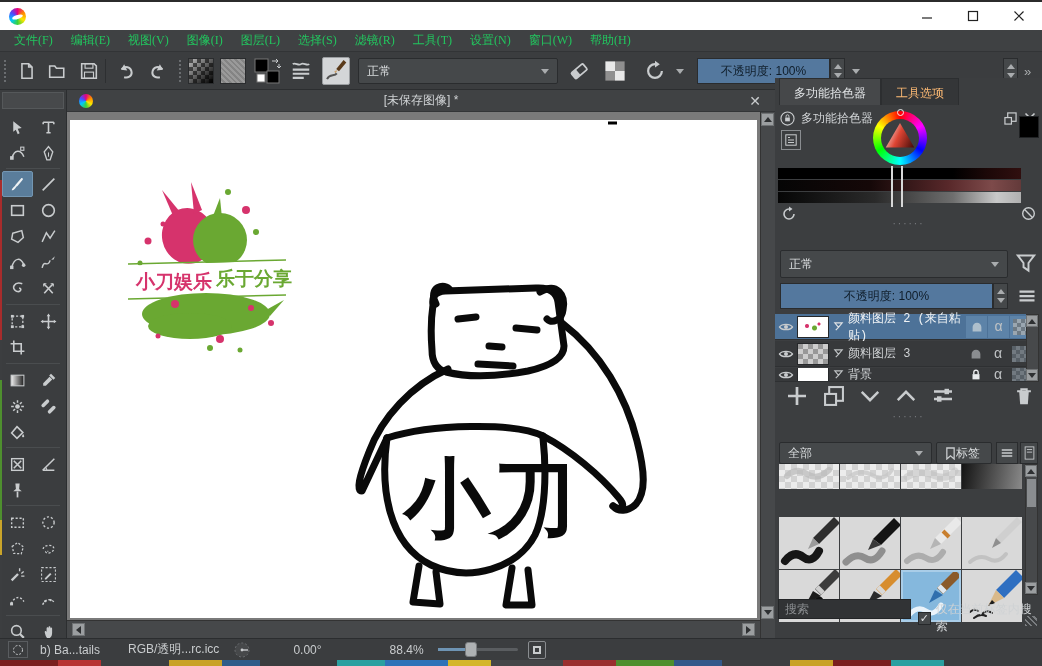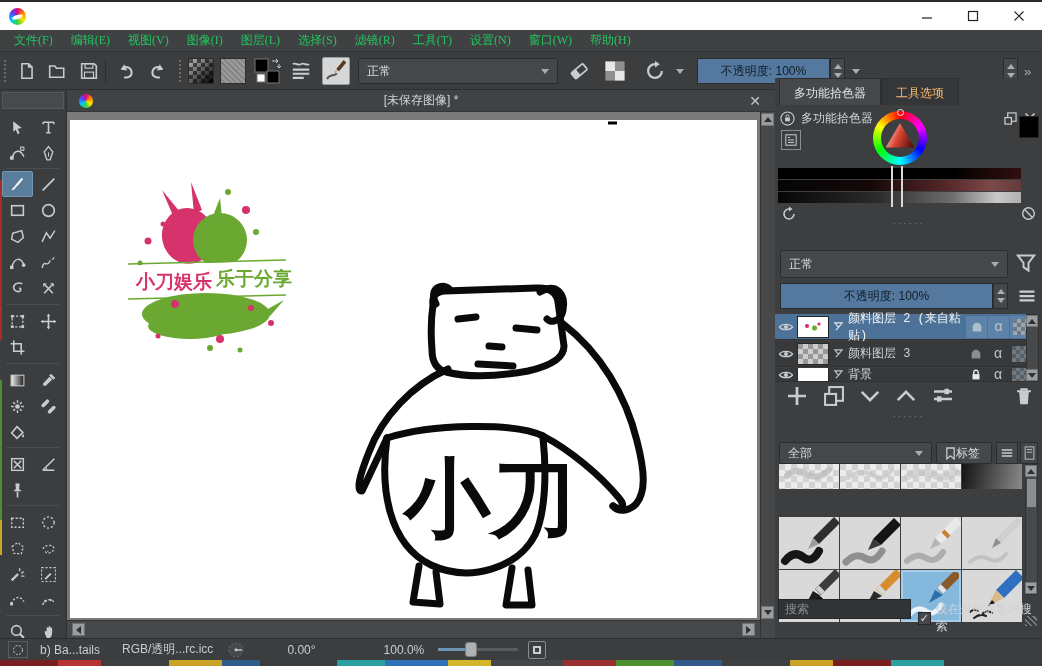--- a/index.html
+++ b/index.html
@@ -960,30 +960,30 @@
   <div class="abs" style="left:250px; top:538px; width:12px; height:10px; background:repeating-linear-gradient(45deg,#7a7d80 0 1.5px,transparent 1.5px 4px);"></div>
 </div>
 
 <div class="abs statusbar">
   <span style="margin-left:8px; width:20px; height:17px; border:1px solid #5a5d60; display:inline-flex; align-items:center; justify-content:center;">
     <svg width="12" height="12" viewBox="0 0 12 12">
         <circle cx="6" cy="6" r="4.5" fill="none" stroke="#c9ccce" stroke-dasharray="2 1.6"></circle>
       </svg>
   </span>
   <span style="margin-left:12px">b) Ba...tails</span>
-  <span style="margin-left:22px">RGB/透明...rc.icc</span>
+  <span style="margin-left:28px">RGB/透明...rc.icc</span>
   <span style="margin-left:14px">
     <svg width="18" height="18" viewBox="0 0 18 18">
         <circle cx="9" cy="9" r="7" fill="#46484a" stroke="#6a6d70" stroke-dasharray="2 2"></circle>
         <path d="M9 9 H15" stroke="#c9ccce" stroke-width="1.4"></path>
         <circle cx="9" cy="9" r="1.4" fill="#c9ccce"></circle>
       </svg>
   </span>
   <span style="margin-left:42px">0.00°</span>
-  <span style="margin-left:68px">100.0%</span>
+  <span style="margin-left:68px">88.4%</span>
   <span class="zslider" style="margin-left:14px">
     <span class="zfill"></span>
     <span class="zknob"></span>
   </span>
   <span class="fitbtn" style="margin-left:10px">
       <i></i>
     </span>
 </div>
 
 <div class="abs strip" style="left:0; top:660px; width:1042px; height:6px;">

